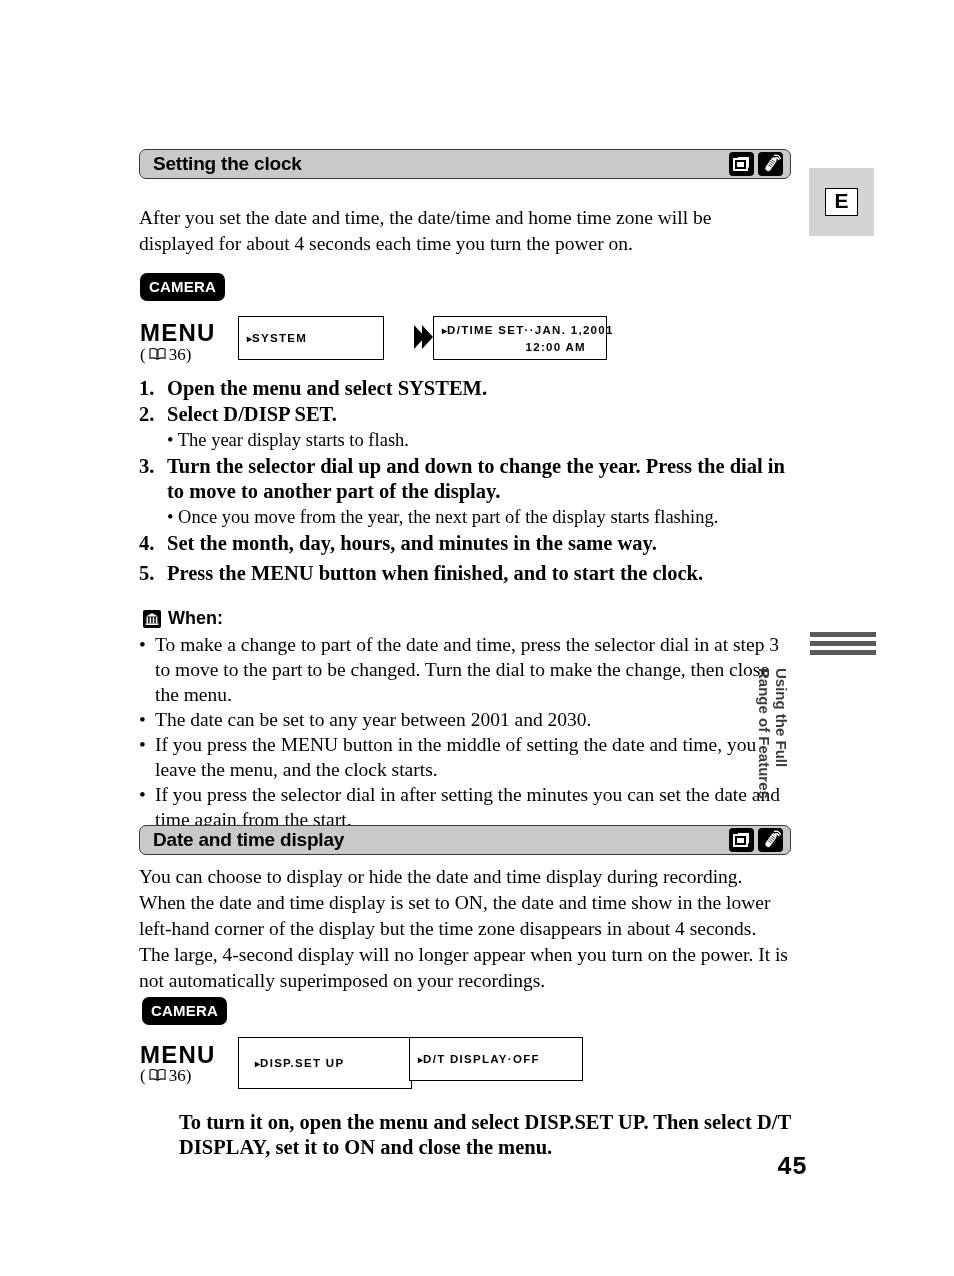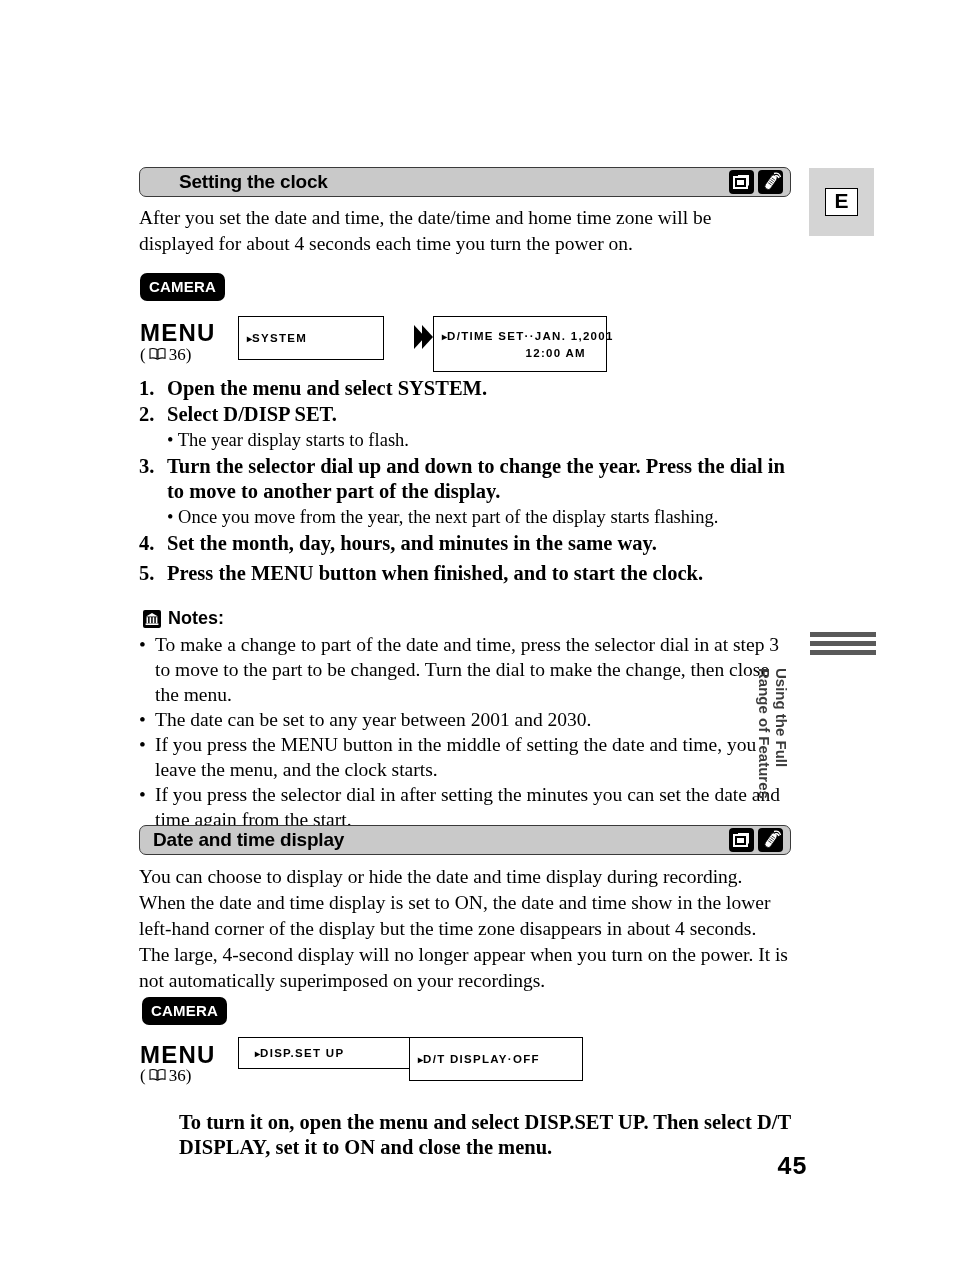--- a/index.html
+++ b/index.html
@@ -244,21 +244,21 @@
     top: 1153px;
     font-family: Liberation Mono, monospace;
     font-weight: bold;
     font-size: 25px;
     color: #000;
   }
 </style>
 </head>
 <body>
 
-<div class="section-bar" style="top:167px;padding-left:26px;">
+<div class="section-bar" style="top:149px;">
   <span class="title">Setting the clock</span>
   <span class="section-icons">
     <span class="sq-icon">
       <svg width="25" height="24" viewBox="0 0 25 24">
         <path d="M9 5 L20 5 L20 15 L18 17 L18 7 L9 7 Z" fill="#fff"></path>
         <rect x="5" y="7" width="13" height="11" fill="none" stroke="#fff" stroke-width="2"></rect>
         <rect x="8" y="10" width="7" height="5" fill="#fff"></rect>
       </svg>
     </span>
     <span class="sq-icon">
@@ -296,21 +296,21 @@
   <div class="lcd-line"><span class="lcd-tri">▸</span><span>SYSTEM</span></div>
 </div>
 
 <div class="chevron" style="left:412px; top:322px;">
   <svg width="22" height="30" viewBox="0 0 22 30">
     <path d="M2 3 L13 15 L2 27 Z" fill="#000"></path>
     <path d="M10 3 L21 15 L10 27 Z" fill="#000"></path>
   </svg>
 </div>
 
-<div class="lcd-box" style="left:433px; top:316px; width:174px; height:56px;">
+<div class="lcd-box" style="left:433px; top:316px; width:174px; height:44px;">
   <div class="lcd-line"><span class="lcd-tri">▸</span><span>D/TIME SET··JAN. 1,2001</span></div>
   <div class="lcd-line right">12:00 AM</div>
 </div>
 
 <div class="steps" style="top:376px;">
   <div class="step">
     <span class="num">1.</span>
     <span class="txt">Open the menu and select SYSTEM.</span>
   </div>
   <div class="step">
@@ -337,21 +337,21 @@
   <span class="notes-icon">
     <svg width="18" height="18" viewBox="0 0 18 18">
       <path d="M3 6.5 L9 3 L15 6.5 Z" fill="#fff"></path>
       <rect x="3.5" y="7.2" width="1.6" height="6" fill="#fff"></rect>
       <rect x="6.6" y="7.2" width="1.6" height="6" fill="#fff"></rect>
       <rect x="9.7" y="7.2" width="1.6" height="6" fill="#fff"></rect>
       <rect x="12.8" y="7.2" width="1.6" height="6" fill="#fff"></rect>
       <rect x="2.6" y="13.4" width="12.8" height="1.6" fill="#fff"></rect>
     </svg>
   </span>
-  <span>Notes:</span>
+  <span>When:</span>
 </div>
 
 <div class="notes-list" style="top:632px;">
   <div class="note-item">
     <span class="bullet">•</span>
     <span class="body">To make a change to part of the date and time, press the selector dial in at step 3 to move to the part to be changed. Turn the dial to make the change, then close the menu.</span>
   </div>
   <div class="note-item">
     <span class="bullet">•</span>
     <span class="body">The date can be set to any year between 2001 and 2030.</span>
@@ -400,21 +400,21 @@
   <span>(</span>
   <span>
     <svg width="17" height="13" viewBox="0 0 17 13">
       <path d="M1 2 q3.5 -1.2 7 0.6 L8 12 Q4.5 10.2 1 11.3 Z" fill="#fff" stroke="#000" stroke-width="1.1"></path>
       <path d="M16 2 q-3.5 -1.2 -7 0.6 L9 12 q3.5 -1.8 7 -0.7 Z" fill="#fff" stroke="#000" stroke-width="1.1"></path>
     </svg>
   </span>
   <span>36)</span>
 </div>
 
-<div class="lcd-box" style="left:238px; top:1037px; width:174px; height:32px;padding-left:16px;">
+<div class="lcd-box" style="left:238px; top:1037px; width:174px; height:52px;padding-left:16px;">
   <div class="lcd-line"><span class="lcd-tri">▸</span><span>DISP.SET UP</span></div>
 </div>
 
 <div class="chevron" style="left:412px; top:1043px;">
   <svg width="22" height="30" viewBox="0 0 22 30">
     <path d="M2 3 L13 15 L2 27 Z" fill="#000"></path>
     <path d="M10 3 L21 15 L10 27 Z" fill="#000"></path>
   </svg>
 </div>
 

